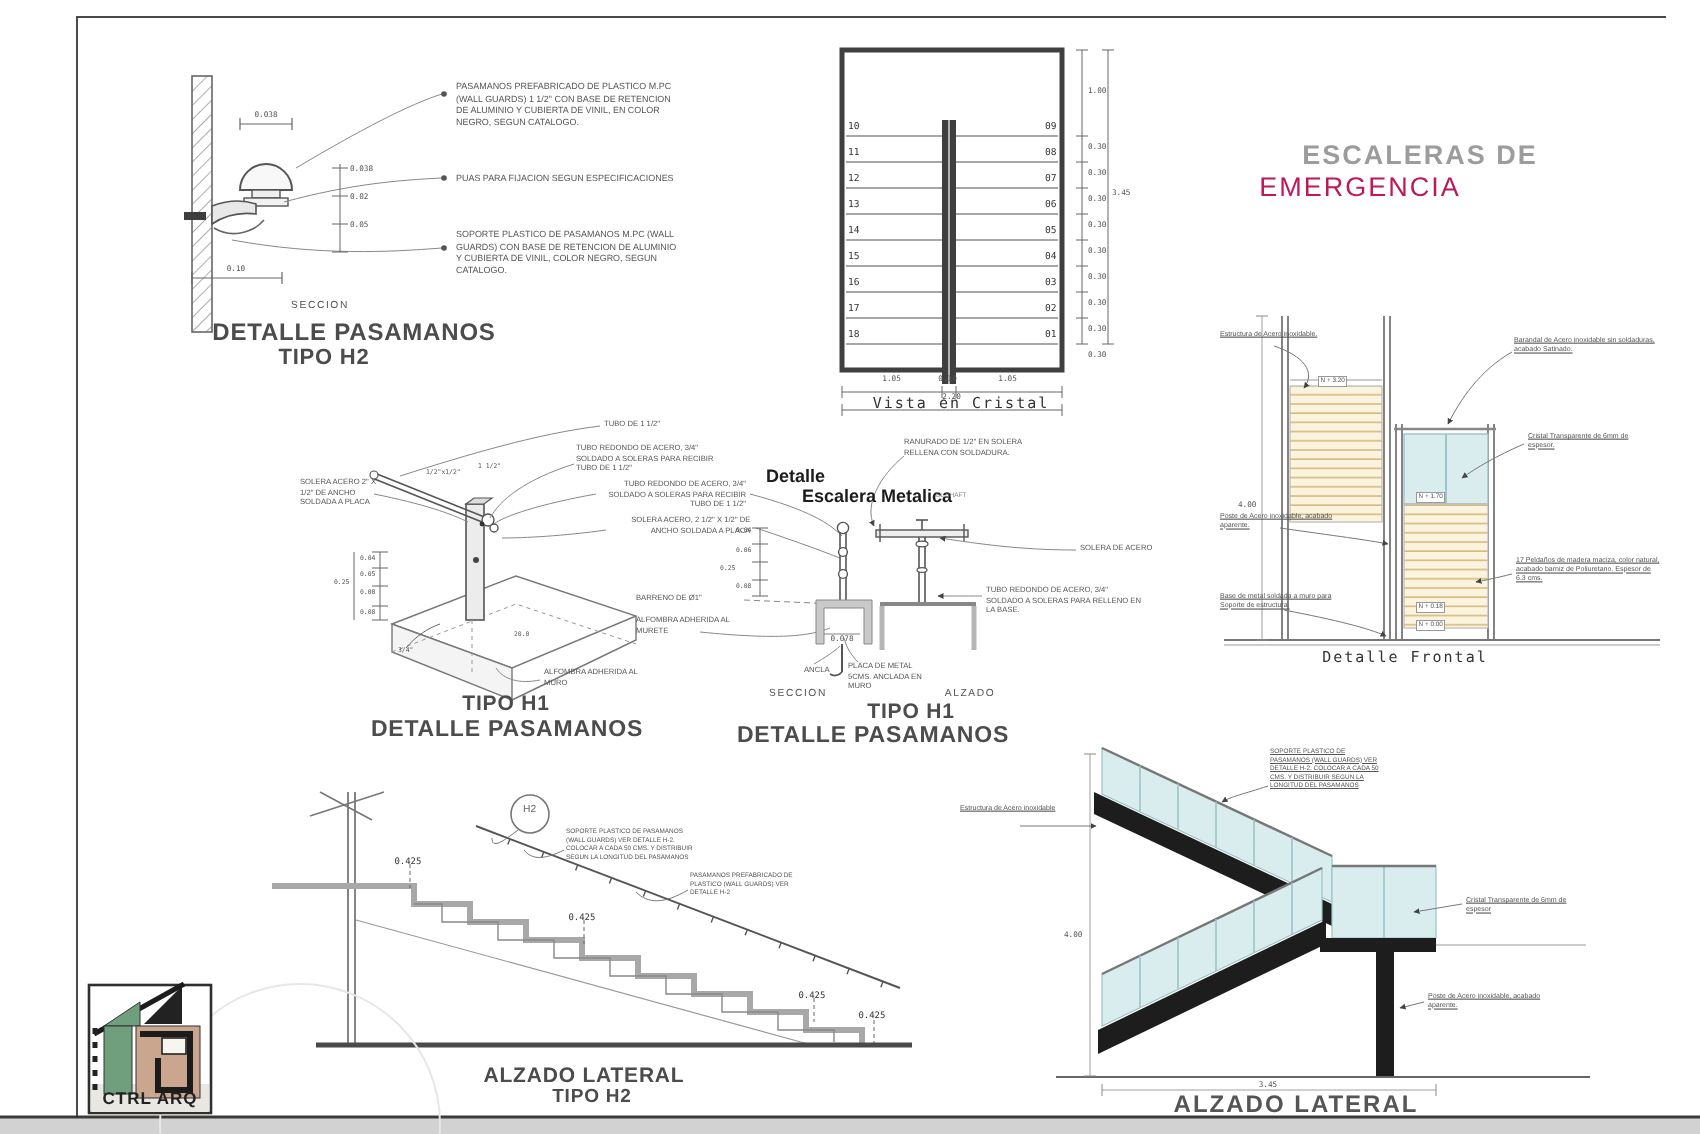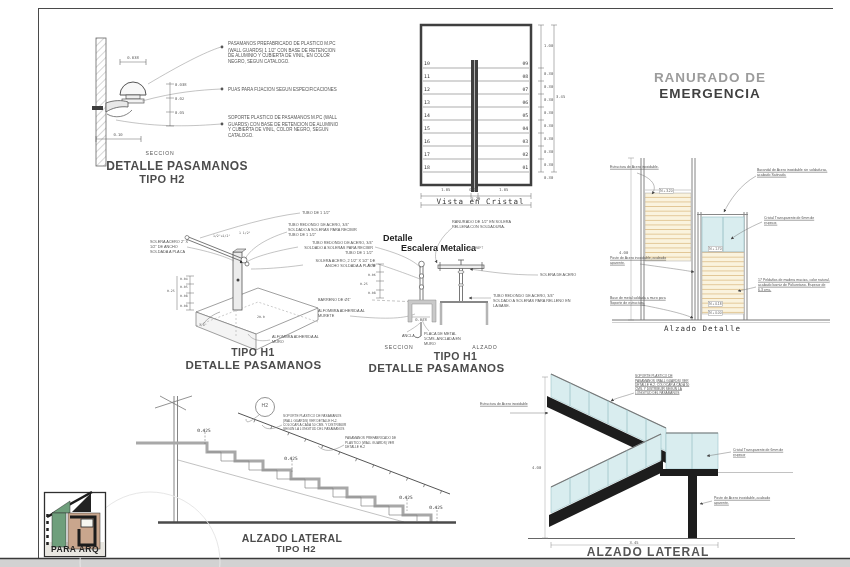--- a/index.html
+++ b/index.html
@@ -284,22 +284,22 @@
 <div class="t sm k60 mn" style="left:544px;top:149px">0.30</div>
 <div class="t sm k60 mn" style="left:544px;top:162px">0.30</div>
 <div class="t sm k60 mn" style="left:544px;top:175px">0.30</div>
 <div class="t sm k60 mn" style="left:556px;top:94px">3.45</div>
 <div class="t sm k60 mn ctr" style="left:432px;top:187px;width:46px">1.05</div>
 <div class="t sm k60 mn ctr" style="left:460px;top:187px;width:46px">0.10</div>
 <div class="t sm k60 mn ctr" style="left:490px;top:187px;width:46px">1.05</div>
 <div class="t sm k60 mn ctr" style="left:462px;top:196px;width:46px">2.20</div>
 <div class="t mn ctr" style="left:423px;top:197px;width:115px;font-size:7.5px;letter-spacing:1px;color:#333">Vista en Cristal</div>
 
-<div class="t ctr" style="left:630px;top:70px;width:160px;font-size:13.5px;font-weight:bold;letter-spacing:1px;color:#9c9c9c">RANURADO DE</div>
-<div class="t ctr" style="left:630px;top:86px;width:160px;font-size:13.5px;font-weight:bold;letter-spacing:1px;color:#404040">EMERGENCIA</div>
+<div class="t ctr" style="left:630px;top:70px;width:160px;font-size:13.5px;font-weight:bold;letter-spacing:1px;color:#9c9c9c">ESCALERAS DE</div>
+<div class="t ctr" style="left:600px;top:86px;width:160px;font-size:13.5px;font-weight:normal;letter-spacing:1px;color:#be185d">EMERGENCIA</div>
 
 <div class="t sm k60" style="left:302px;top:210px;width:100px">TUBO DE 1 1/2"</div>
 <div class="t sm k60" style="left:288px;top:222px;width:117px">TUBO REDONDO DE ACERO, 3/4" SOLDADO A SOLERAS PARA RECIBIR TUBO DE 1 1/2"</div>
 <div class="t sm k60 rt" style="left:298px;top:240px;width:125px">TUBO REDONDO DE ACERO, 3/4" SOLDADO A SOLERAS PARA RECIBIR TUBO DE 1 1/2"</div>
 <div class="t sm k60 rt" style="left:305px;top:258px;width:117px">SOLERA ACERO, 2 1/2" X 1/2" DE ANCHO SOLDADA A PLACA</div>
 <div class="t sm k60" style="left:150px;top:239px;width:70px">SOLERA ACERO 2" X 1/2" DE ANCHO SOLDADA A PLACA</div>
 <div class="t sm k60" style="left:318px;top:297px;width:92px">BARRENO DE Ø1"</div>
 <div class="t sm k60" style="left:318px;top:308px;width:87px">ALFOMBRA ADHERIDA AL MURETE</div>
 <div class="t sm k60" style="left:272px;top:334px;width:87px">ALFOMBRA ADHERIDA AL MURO</div>
 <div class="t sm k50 mn" style="left:213px;top:234px">1/2"x1/2"</div>
@@ -336,35 +336,35 @@
 <div class="t sm k55 un" style="left:610px;top:256px;width:109px">Poste de Acero inoxidable, acabado aparente.</div>
 <div class="t sm k55 un" style="left:610px;top:296px;width:113px">Base de metal soldada a muro para Soporte de estructura.</div>
 <div class="t sm k55 un" style="left:757px;top:168px;width:134px">Barandal de Acero inoxidable sin soldaduras, acabado Satinado.</div>
 <div class="t sm k55 un" style="left:764px;top:216px;width:116px">Cristal Transparente de 6mm de espesor.</div>
 <div class="t sm k55 un" style="left:758px;top:278px;width:131px">17 Peldaños de madera maciza, color natural, acabado barniz de Poliuretano. Espesor de 6.3 cms.</div>
 <div class="t sm k50" style="left:659px;top:188px"><span class="lvl">N + 3.20</span></div>
 <div class="t sm k50" style="left:708px;top:246px"><span class="lvl">N + 1.70</span></div>
 <div class="t sm k50" style="left:708px;top:301px"><span class="lvl">N + 0.18</span></div>
 <div class="t sm k50" style="left:708px;top:310px"><span class="lvl">N + 0.00</span></div>
 <div class="t sm k60 mn" style="left:619px;top:250px">4.00</div>
-<div class="t mn ctr" style="left:645px;top:324px;width:115px;font-size:7.5px;letter-spacing:1px;color:#333">Alzado Detalle</div>
+<div class="t mn ctr" style="left:645px;top:324px;width:115px;font-size:7.5px;letter-spacing:1px;color:#333">Detalle Frontal</div>
 
 <div class="t sm k80 ctr" style="left:256px;top:402px;width:22px;color:#666">H2</div>
 <div class="t sm k50" style="left:283px;top:414px;width:132px">SOPORTE PLASTICO DE PASAMANOS (WALL GUARDS) VER DETALLE H-2. COLOCAR A CADA 50 CMS. Y DISTRIBUIR SEGUN LA LONGITUD DEL PASAMANOS</div>
 <div class="t sm k50" style="left:345px;top:436px;width:120px">PASAMANOS PREFABRICADO DE PLASTICO (WALL GUARDS) VER DETALLE H-2</div>
 <div class="t sm k70 mn ctr" style="left:191px;top:428px;width:37px;color:#333">0.425</div>
 <div class="t sm k70 mn ctr" style="left:278px;top:456px;width:37px;color:#333">0.425</div>
 <div class="t sm k70 mn ctr" style="left:393px;top:495px;width:37px;color:#333">0.425</div>
 <div class="t sm k70 mn ctr" style="left:423px;top:505px;width:37px;color:#333">0.425</div>
 <div class="t big ctr" style="left:217px;top:532px;width:150px;font-size:10.5px">ALZADO LATERAL</div>
 <div class="t big ctr" style="left:221px;top:543px;width:150px;font-size:9.5px">TIPO H2</div>
 
 <div class="t sm k55 un" style="left:480px;top:402px;width:105px">Estructura de Acero inoxidable</div>
 <div class="t sm k50 un" style="left:635px;top:374px;width:112px">SOPORTE PLASTICO DE PASAMANOS (WALL GUARDS) VER DETALLE H-2. COLOCAR A CADA 50 CMS. Y DISTRIBUIR SEGUN LA LONGITUD DEL PASAMANOS</div>
 <div class="t sm k55 un" style="left:733px;top:448px;width:100px">Cristal Transparente de 6mm de espesor</div>
 <div class="t sm k55 un" style="left:714px;top:496px;width:105px">Poste de Acero inoxidable, acabado aparente.</div>
 <div class="t sm k60 mn" style="left:532px;top:465px">4.00</div>
 <div class="t sm k60 mn ctr" style="left:622px;top:540px;width:40px">3.45</div>
 <div class="t ctr" style="left:568px;top:545px;width:160px;font-size:12px;font-weight:bold;letter-spacing:1px;color:#555">ALZADO LATERAL</div>
 
-<div class="t ctr" style="left:45px;top:544px;width:60px;font-size:8.5px;font-weight:bold;letter-spacing:0.5px;color:#222">PARA ARQ</div>
+<div class="t ctr" style="left:45px;top:544px;width:60px;font-size:8.5px;font-weight:bold;letter-spacing:0.5px;color:#222">CTRL ARQ</div>
 
 </div>
 
 </body></html>

